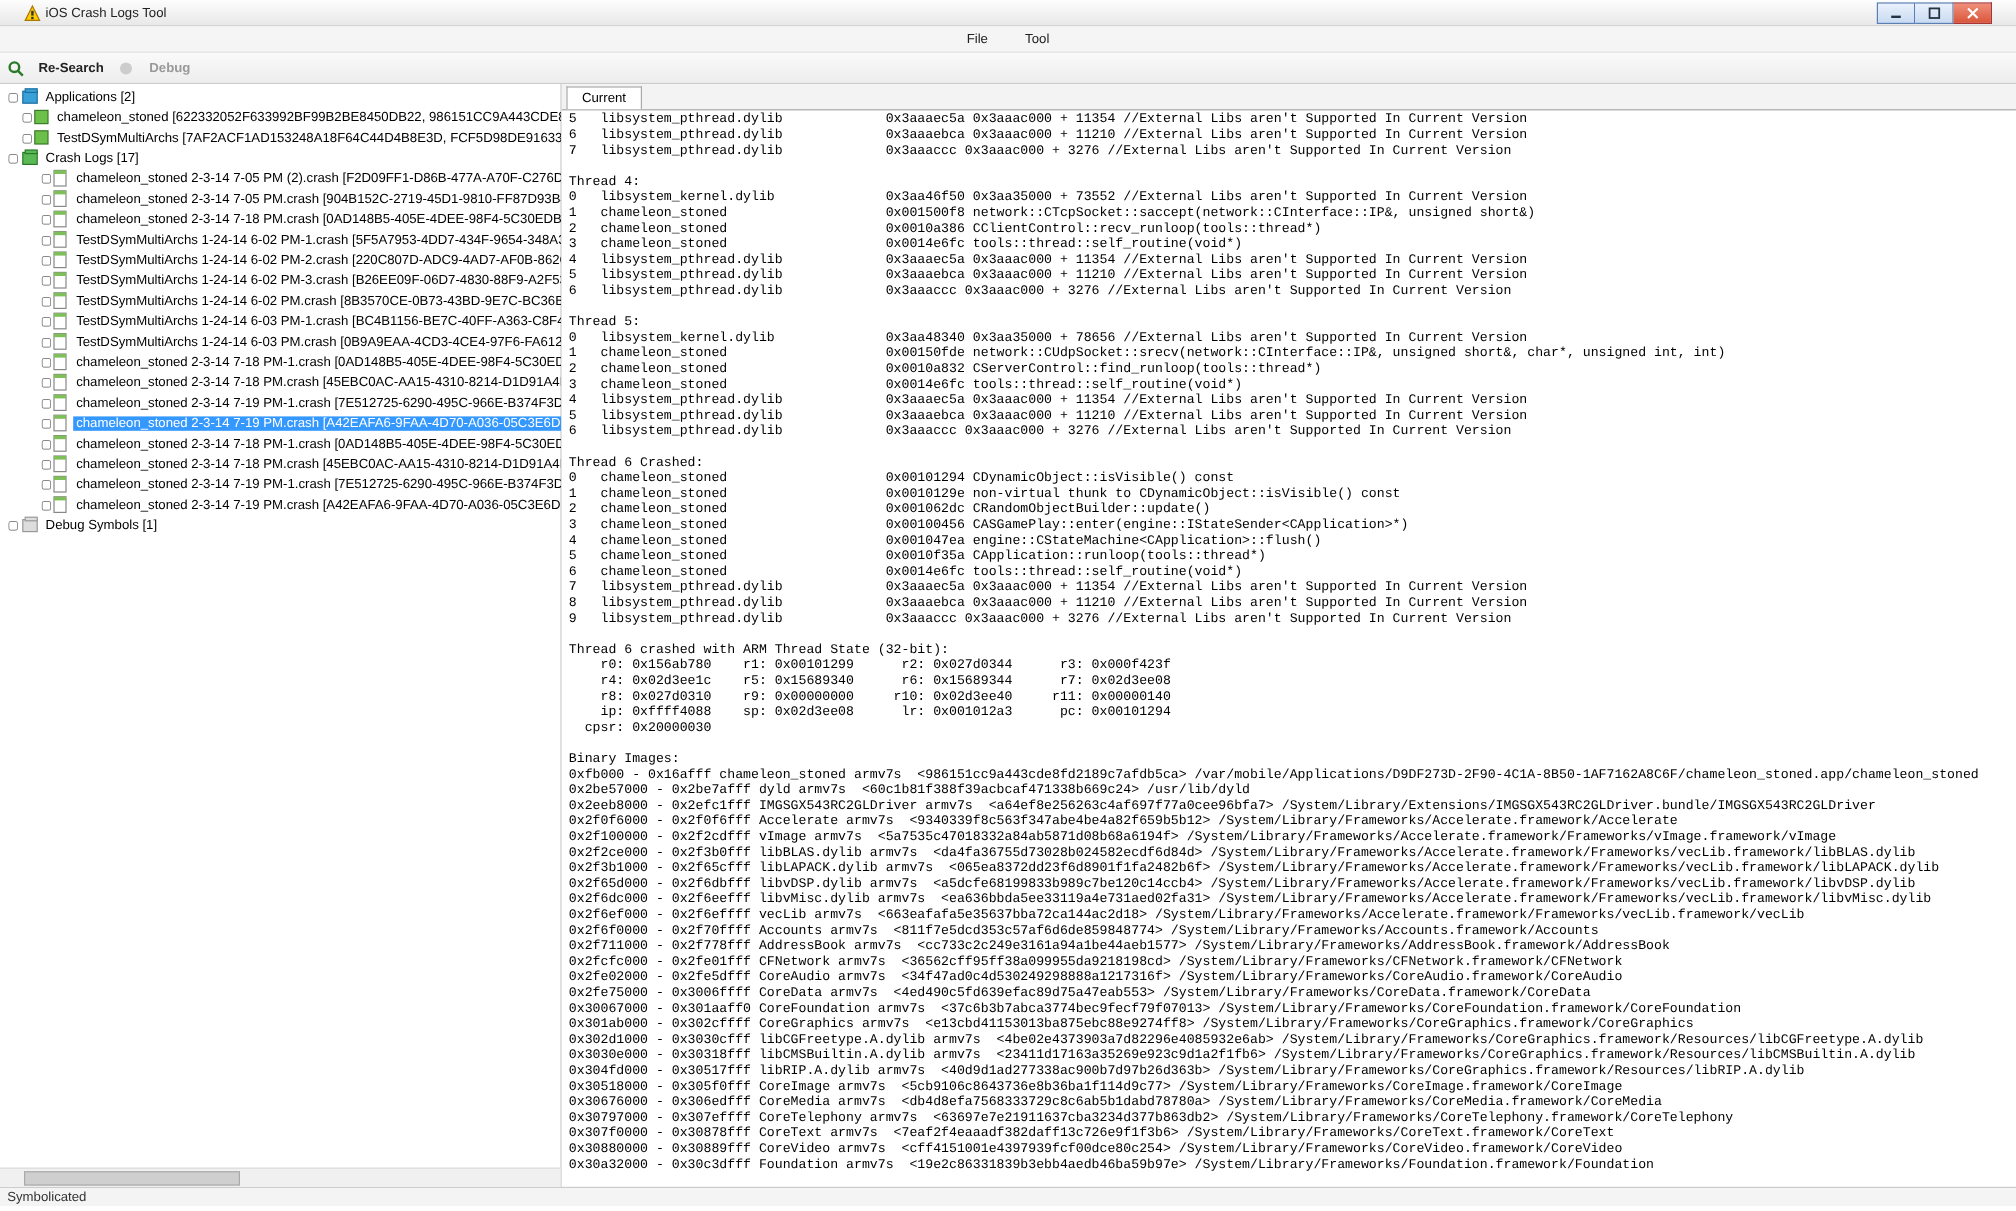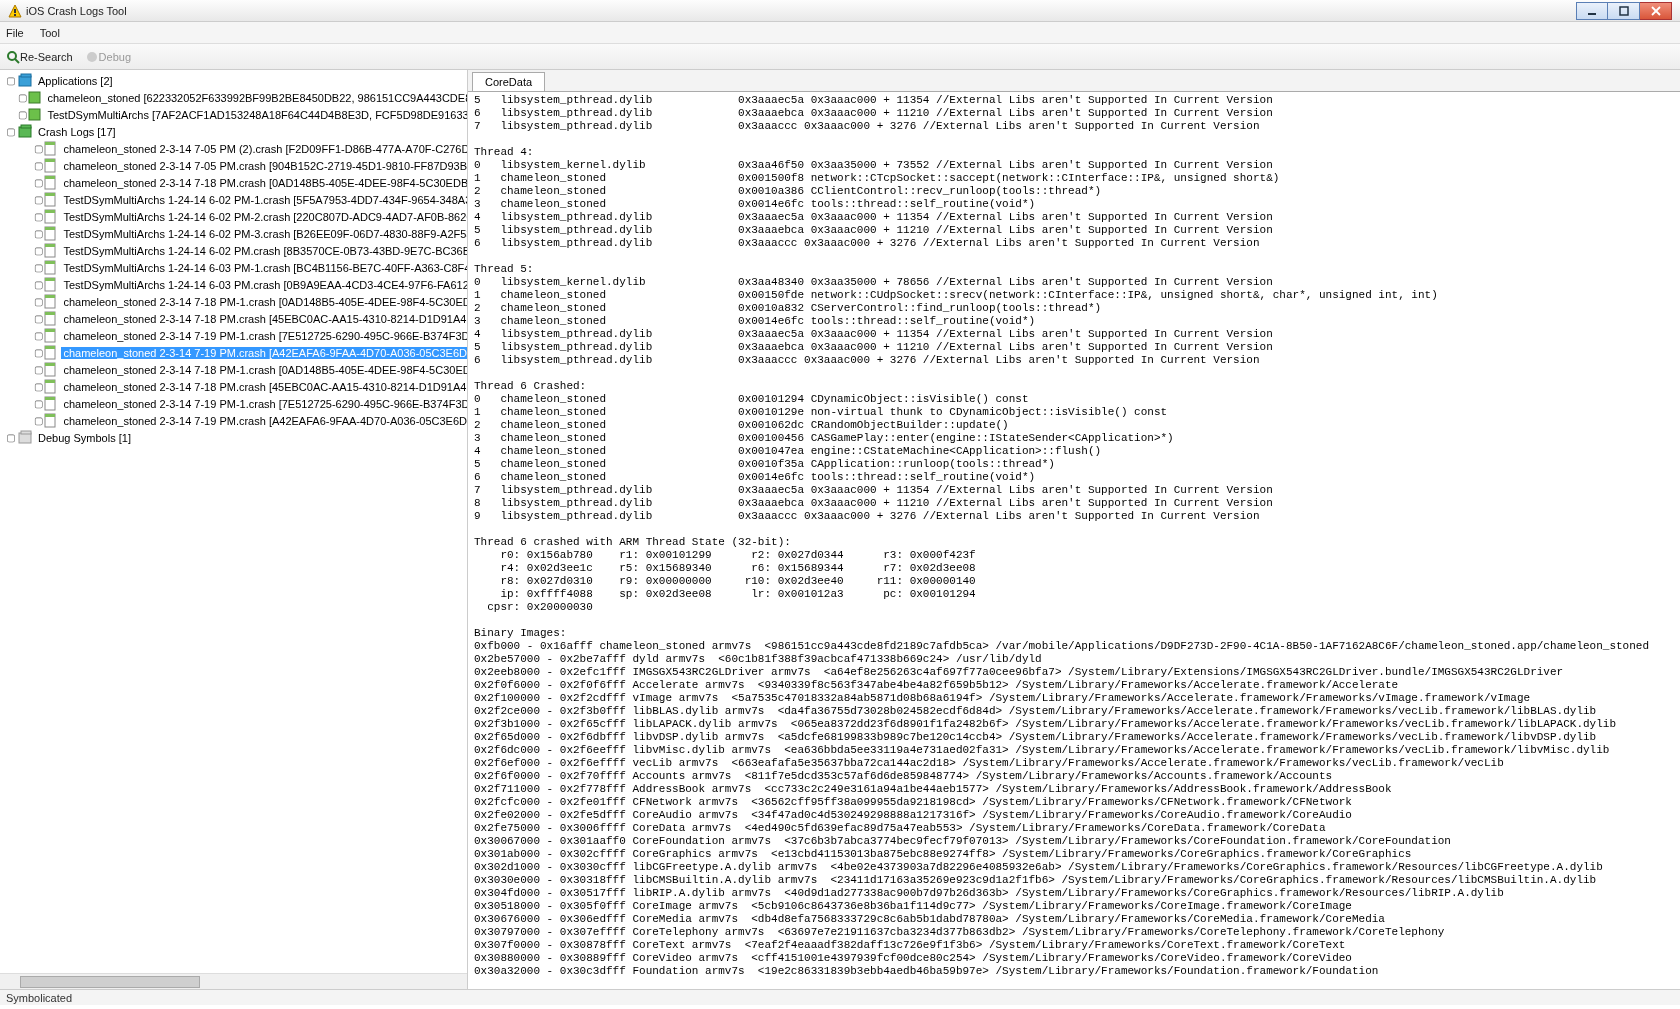--- a/index.html
+++ b/index.html
@@ -1,31 +1,31 @@
 <!DOCTYPE html>
 <html><head>
 <meta charset="utf-8">
 <style>
 * { margin: 0; padding: 0; box-sizing: border-box; font-family: "Segoe UI", Tahoma, sans-serif; font-size: 11px; }
 html, body { width: 1680px; height: 1009px; overflow: hidden; background: #fff; }
 
-.titlebar { height: 22px; background: linear-gradient(#fdfdfd,#e8e8e8); display:flex; align-items:center; padding:0 8px; border-bottom:1px solid #ccc; }
+.titlebar { height: 22px; background: linear-gradient(#fdfdfd,#e8e8e8); display:flex; align-items:center; padding:0 20px; border-bottom:1px solid #ccc; }
 .titlebar .icon { width:14px; height:14px; margin-right:4px; }
 .titlebar .title { flex:1; color:#222; }
 .winbtns { display:flex; gap:0; }
 .winbtn { width:32px; height:18px; display:flex; align-items:center; justify-content:center; border:1px solid #5a7fb5; border-left:none; background:linear-gradient(#eaf1fb,#c9dbf2); }
 .winbtn:first-child { border-left:1px solid #5a7fb5; }
 .winbtn.close { background:linear-gradient(#f08f7a,#d9563a); border-color:#a33; }
 .winbtn svg { display:block; }
 
-.menubar { height:22px; background:#f5f5f5; display:flex; align-items:center; padding:0 6px; gap:16px; border-bottom:1px solid #ddd; }
+.menubar { height:22px; background:#f5f5f5; display:flex; align-items:center; padding:0 6px; gap:31px; border-bottom:1px solid #ddd;justify-content:center; }
 .menubar span { color:#222; cursor:default; }
 
 .toolbar { height:26px; background:linear-gradient(#fafafa,#ededed); display:flex; align-items:center; padding:0 6px; gap:12px; border-bottom:1px solid #ccc; }
-.tbtn { display:flex; align-items:center; gap:0; color:#222; cursor:default; }
+.tbtn { display:flex; align-items:center; gap:12px; color:#222; cursor:default;font-weight:bold; }
 .tbtn.disabled { color:#999; }
 .tbtn .iconbox { width:14px; height:14px; }
 
 .mainarea { display:flex; height:calc(100% - 22px - 22px - 26px - 20px); }
 .leftpane { width:468px; border-right:1px solid #ccc; overflow:auto; position:relative; }
 .rightpane { flex:1; display:flex; flex-direction:column; overflow:hidden; }
 
 .tree { padding:2px 0 20px; }
 .treerow { display:flex; align-items:center; height:17px; white-space:nowrap; padding-left:4px; }
 .treerow .expander { width:14px; text-align:center; color:#666; cursor:default; font-size:10px; }
@@ -291,21 +291,21 @@
       </div>
 
     </div>
     <div class="hscroll">
         <div class="thumb"></div>
       </div>
   </div>
 
   <div class="rightpane">
     <div class="tabstrip">
-      <div class="tab">CoreData</div>
+      <div class="tab">Current</div>
     </div>
     <div class="logview">5   libsystem_pthread.dylib             0x3aaaec5a 0x3aaac000 + 11354 //External Libs aren't Supported In Current Version
 6   libsystem_pthread.dylib             0x3aaaebca 0x3aaac000 + 11210 //External Libs aren't Supported In Current Version
 7   libsystem_pthread.dylib             0x3aaaccc 0x3aaac000 + 3276 //External Libs aren't Supported In Current Version
 
 Thread 4:
 0   libsystem_kernel.dylib              0x3aa46f50 0x3aa35000 + 73552 //External Libs aren't Supported In Current Version
 1   chameleon_stoned                    0x001500f8 network::CTcpSocket::saccept(network::CInterface::IP&amp;, unsigned short&amp;)
 2   chameleon_stoned                    0x0010a386 CClientControl::recv_runloop(tools::thread*)
 3   chameleon_stoned                    0x0014e6fc tools::thread::self_routine(void*)

